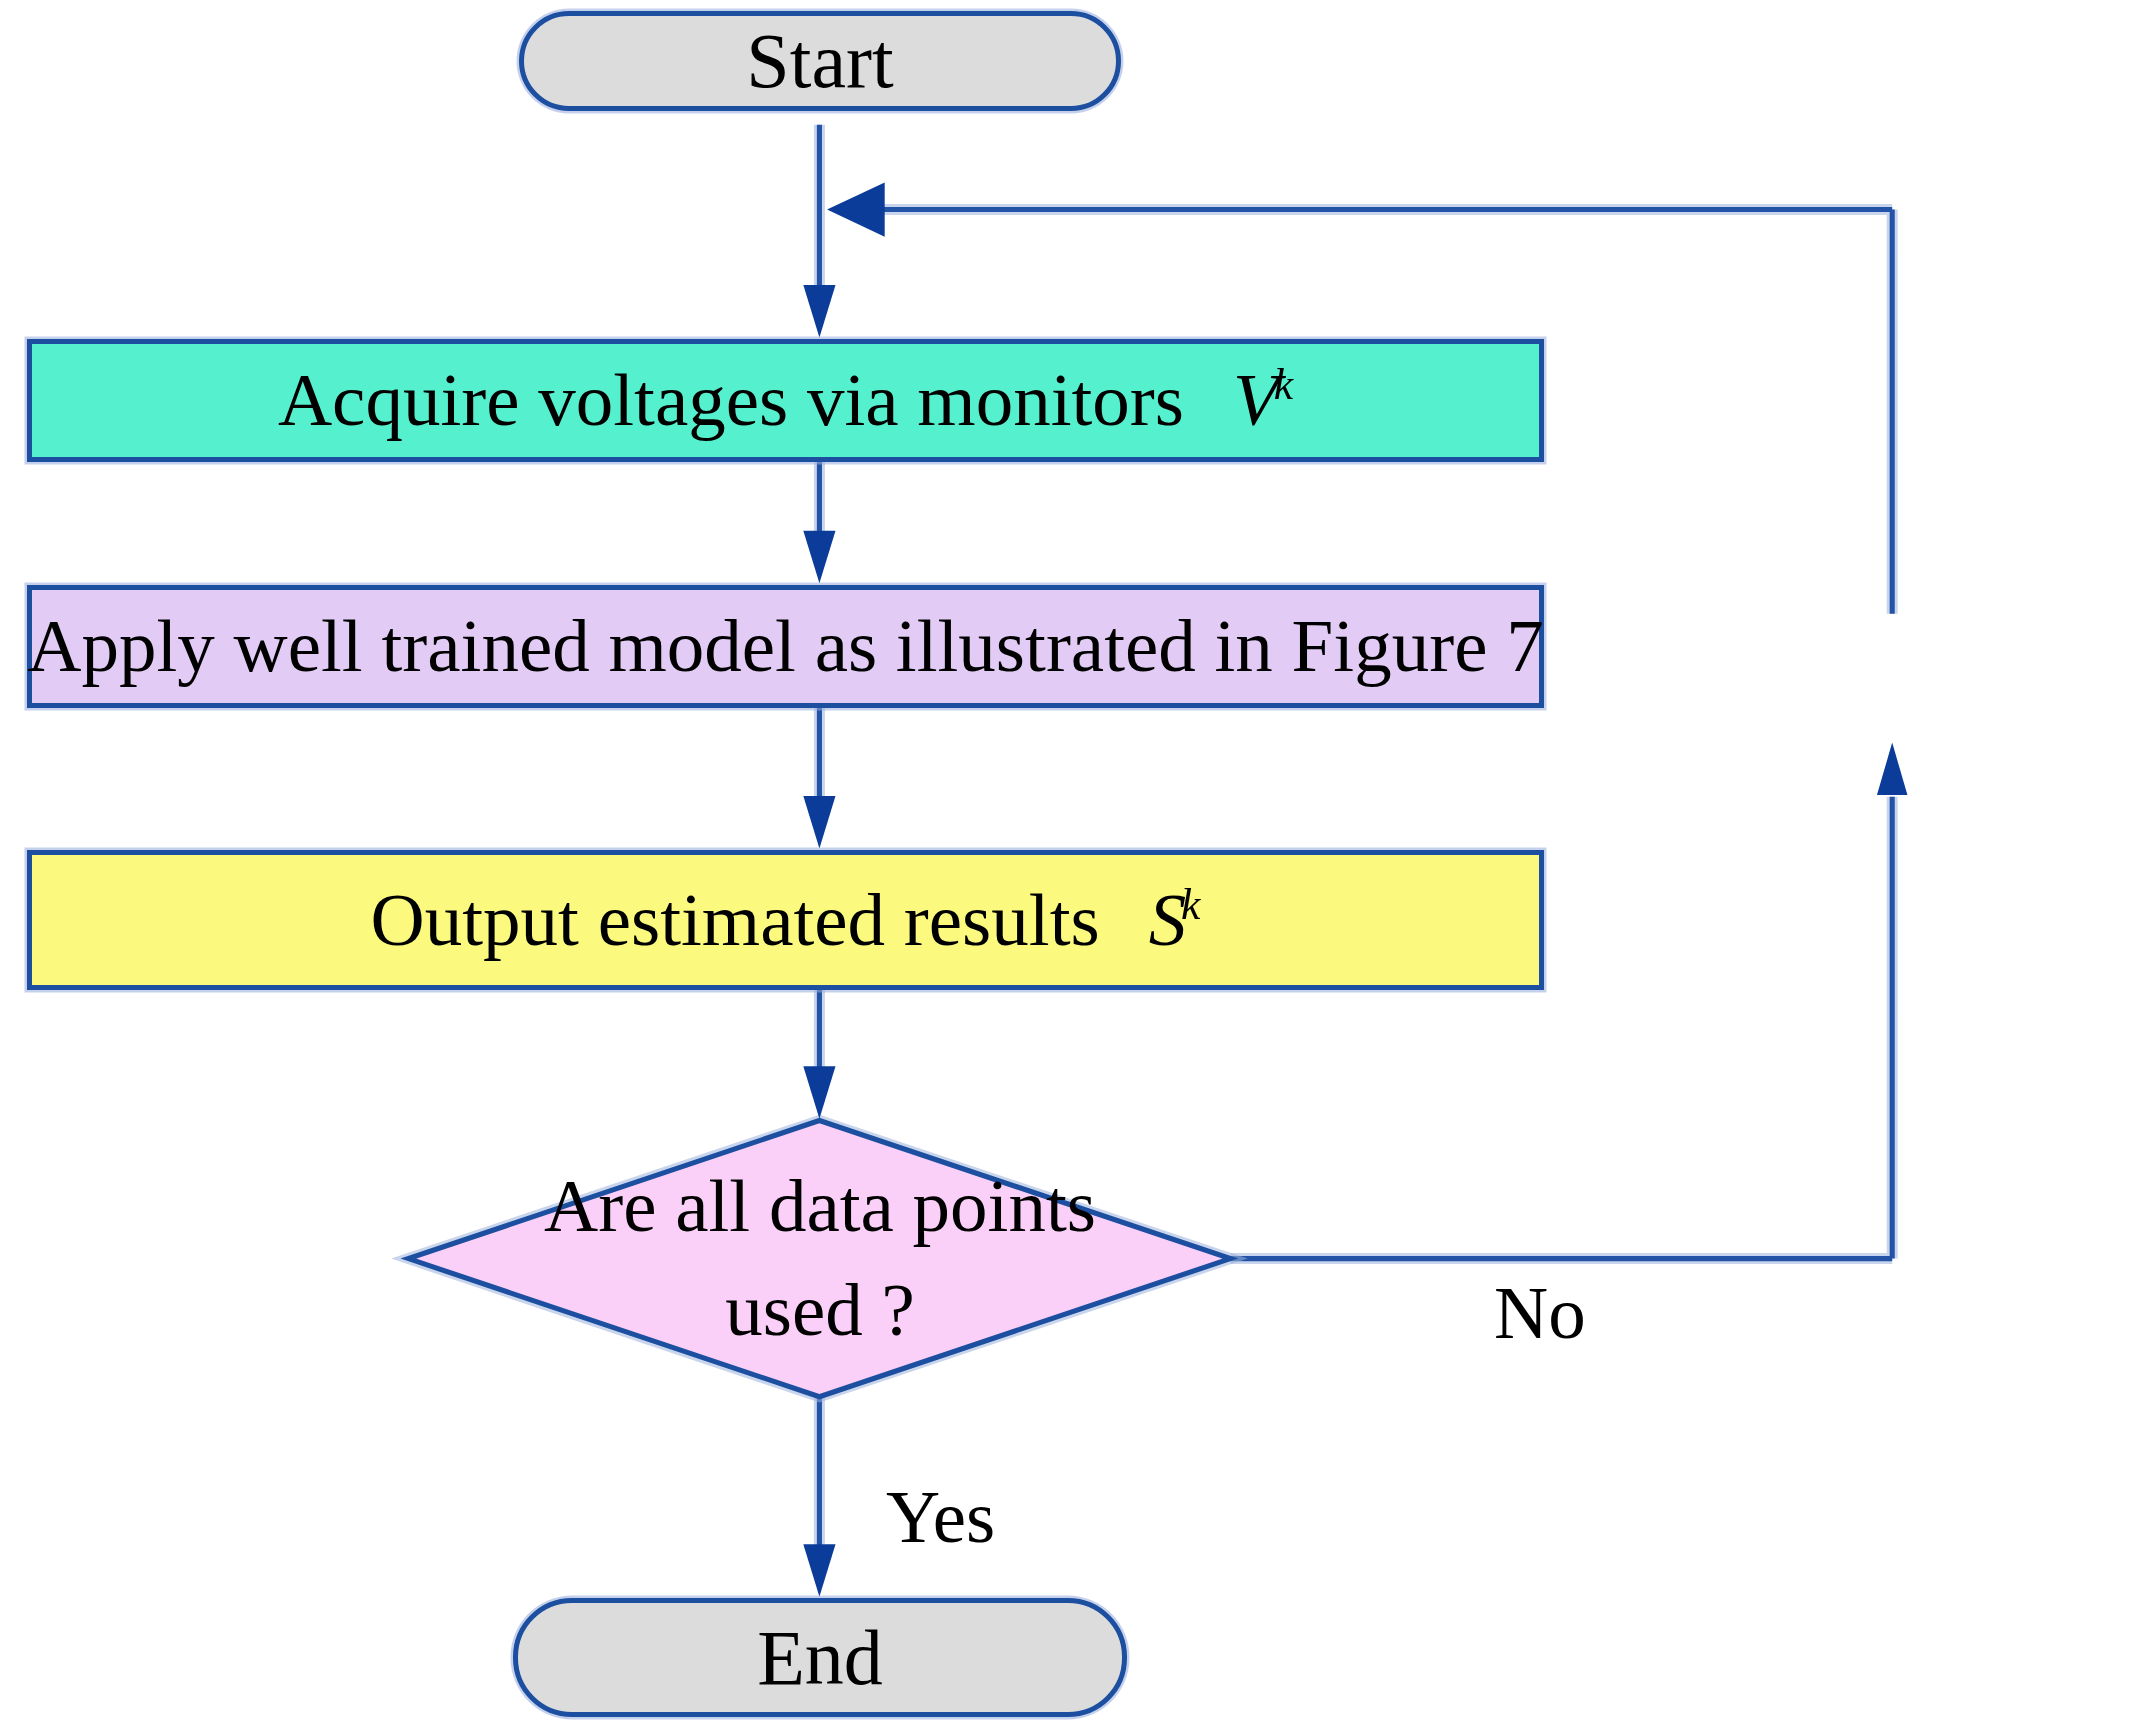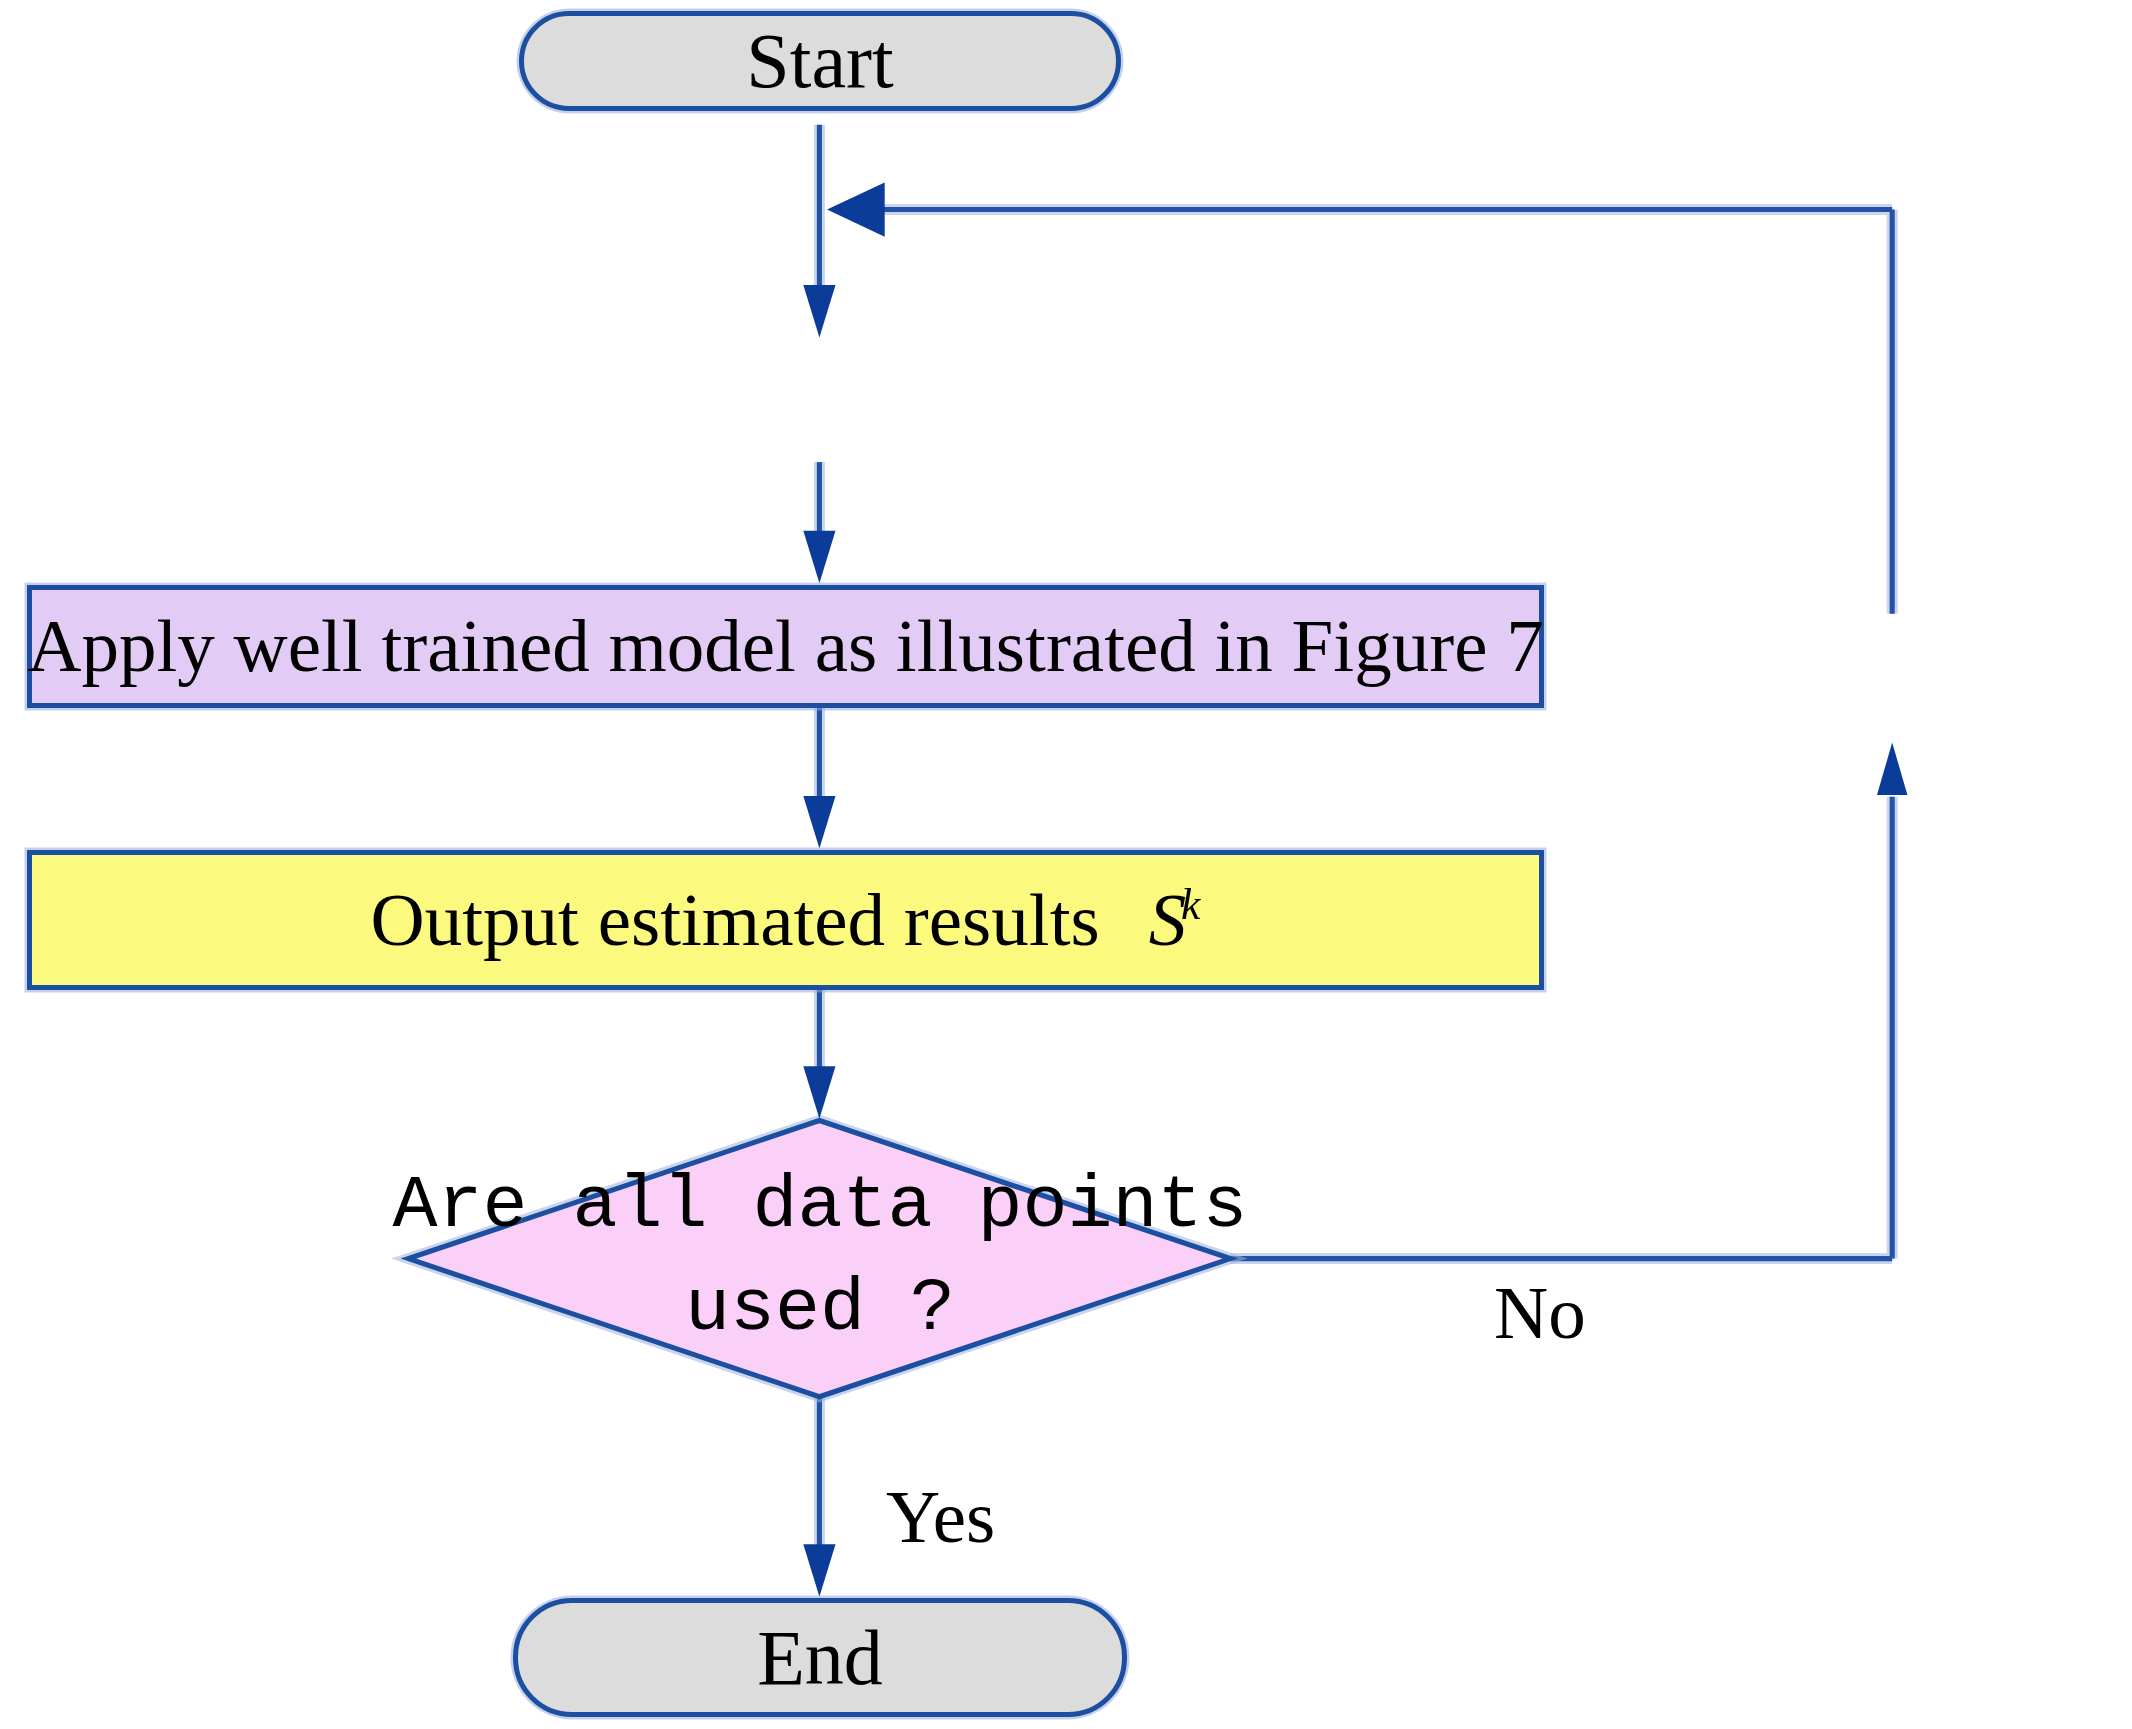--- a/index.html
+++ b/index.html
@@ -62,21 +62,21 @@
     width: 678px; height: 220px;
     display: flex;
     flex-direction: column;
     align-items: center;
     justify-content: center;
     gap: 18.6px;
     font-size: 75px;
     color: var(--text, #000);
     text-align: center;
   }
-  .decision-text span { display: block; white-space: nowrap; font-family: Liberation Mono, monospace; }
+  .decision-text span { display: block; white-space: nowrap; }
 
   .edge-label {
     position: absolute;
     font-size: 75px;
     color: var(--text, #000);
     white-space: nowrap;
   }
   .label-yes { left: 886px; top: 1465px; margin-top: 9px; }
   .label-no  { left: 1494px; top: 1270px; }
 
@@ -115,20 +115,24 @@
     <polygon class="arrowhead" points="948,1258 986,1258 967,1320"></polygon>
     <polygon class="arrowhead" points="948,1822 986,1822 967,1884"></polygon>
     <polygon class="arrowhead" points="2215,938 2251,938 2233,876"></polygon>
     <polygon class="arrowhead" points="1044,215 1044,279 976,247"></polygon>
   </svg>
 
   <div class="node capsule node-start">
     <span>Start</span>
   </div>
 
+  <div class="node node-acquire">
+    <span>Acquire voltages via monitors</span>
+    <span class="sym"><i>V</i><sup><i>k</i></sup></span>
+  </div>
 
   <div class="node node-apply">
     <span>Apply well trained model as illustrated in Figure 7</span>
   </div>
 
   <div class="node node-output">
     <span>Output estimated results</span>
     <span class="sym"><i>S</i><sup><i>k</i></sup></span>
   </div>
 

